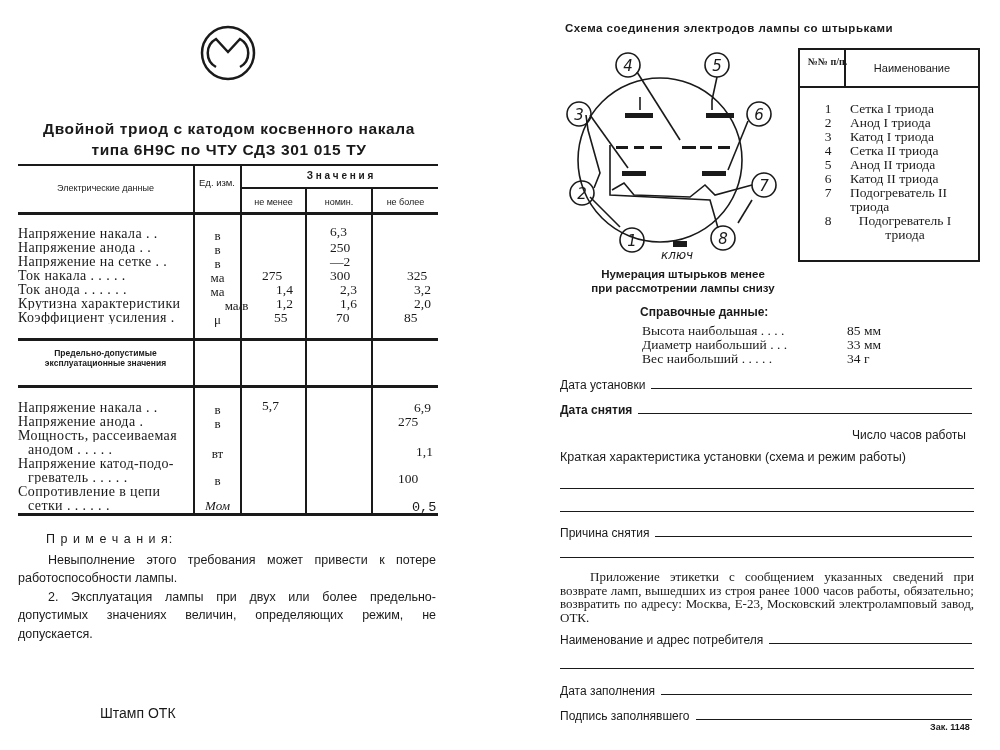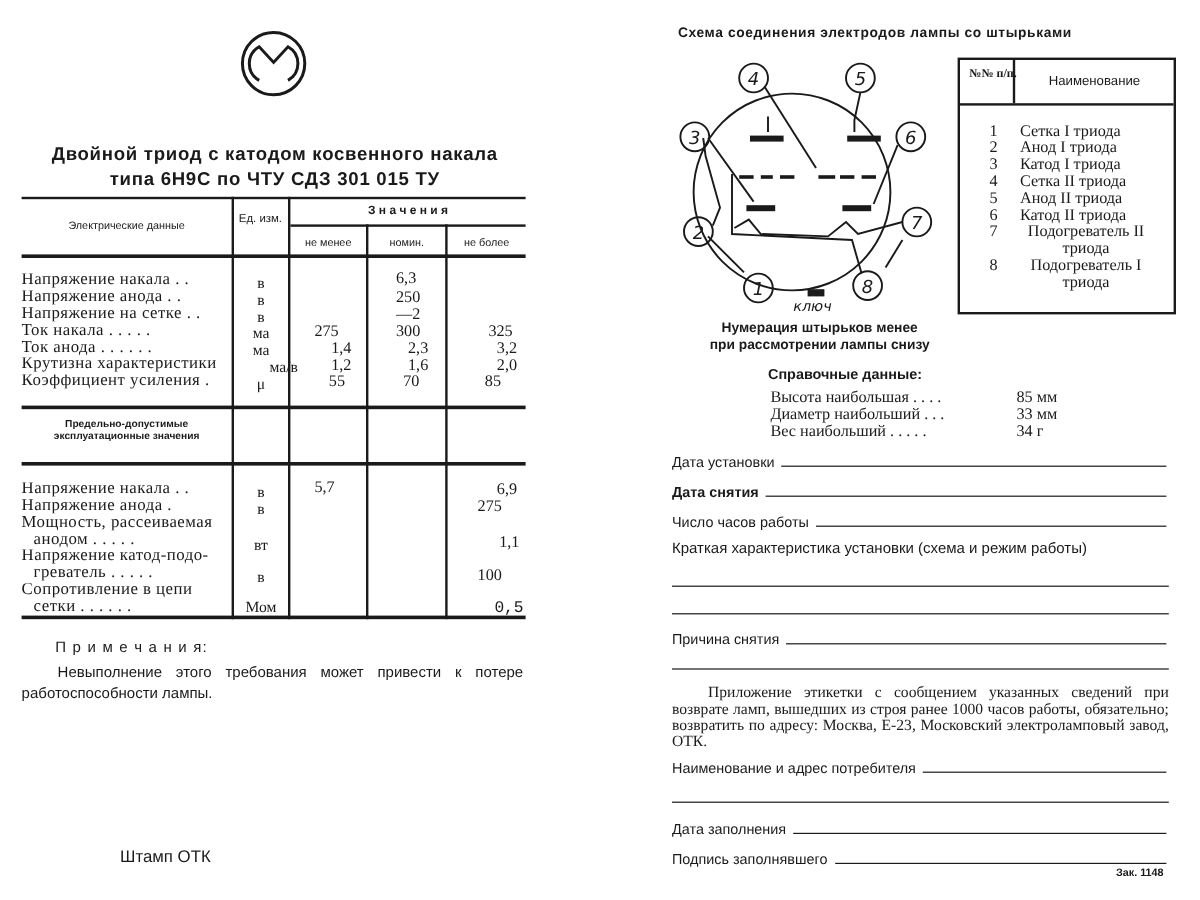--- a/index.html
+++ b/index.html
@@ -144,28 +144,29 @@
   </div>
   <div>
     <div class="cell row-label" style="top:294px;">Напряжение катод-подо-</div>
     <div class="cell row-label" style="top:308px;left:10px;">греватель . . . . .</div>
     <div class="cell unit" style="left:176px;top:311px;">в</div>
     <div class="cell num" style="left:380px;top:309px;">100</div>
   </div>
   <div>
     <div class="cell row-label" style="top:322px;">Сопротивление в цепи</div>
     <div class="cell row-label" style="top:336px;left:10px;">сетки . . . . . .</div>
-    <div class="cell unit" style="left:176px;top:336px;">Мом</div>
+    <div class="cell unit" style="left:176px;top:336px;font-style:italic;">Мом</div>
     <div class="cell num" style="left:394px;top:338px;font-family:Liberation Mono, monospace;">0,5</div>
   </div>
 </div>
 
 <div class="abs notes">
   <p style="padding-left:28px;letter-spacing:1px;margin-bottom:2px;">П р и м е ч а н и я:</p>
   <p class="ind">Невыполнение этого требования может привести к потере работоспособности лампы.</p>
+  <p class="ind">2. Эксплуатация лампы при двух или более предельно-допустимых значениях величин, определяющих режим, не допускается.</p>
 </div>
 
 <div class="abs stamp">Штамп ОТК</div>
 
 <div class="abs rtitle">Схема соединения электродов лампы со штырьками</div>
 
 <svg class="abs pins" viewBox="0 0 220 220">
   <g fill="none" stroke="#1a1a1a" stroke-width="1.6">
     <circle cx="100" cy="115" r="82"></circle>
 
@@ -240,21 +241,21 @@
   <div class="prow" style="top:108px;">
       <span class="n">5</span>
       <span class="t">Анод II триода</span>
     </div>
   <div class="prow" style="top:122px;">
       <span class="n">6</span>
       <span class="t">Катод II триода</span>
     </div>
   <div class="prow" style="top:136px;">
       <span class="n">7</span>
-      <span class="t" style="width:110px;text-align:center;">Подогреватель II триода</span>
+      <span class="t" style="width:110px;text-align:left;">Подогреватель II триода</span>
     </div>
   <div class="prow" style="top:164px;">
       <span class="n">8</span>
       <span class="t" style="width:110px;text-align:center;">Подогреватель I триода</span>
     </div>
 </div>
 
 <div class="abs pnote">
   <div>Нумерация штырьков менее</div>
   <div>при рассмотрении лампы снизу</div>
@@ -266,21 +267,21 @@
 <div class="abs ref" style="top:352px;"><span class="k">Вес наибольший . . . . .</span><span>34 г</span></div>
 
 <div class="abs field" style="top:378px;">
     <span class="lbl">Дата установки</span>
     <span class="line"></span>
   </div>
 <div class="abs field" style="top:403px;">
     <span class="lbl" style="font-weight:bold;">Дата снятия</span>
     <span class="line"></span>
   </div>
-<div class="abs field" style="top:428px;">
+<div class="abs field" style="top:428px;flex-direction:column;">
     <span class="lbl">Число часов работы</span>
     <span class="line"></span>
   </div>
 <div class="abs field" style="top:450px;">
     <span class="lbl" style="font-size:12.5px;">Краткая характеристика установки (схема и режим работы)</span>
   </div>
 <div class="abs rule" style="top:488px;"></div>
 <div class="abs rule" style="top:511px;"></div>
 <div class="abs field" style="top:526px;">
     <span class="lbl">Причина снятия</span>

